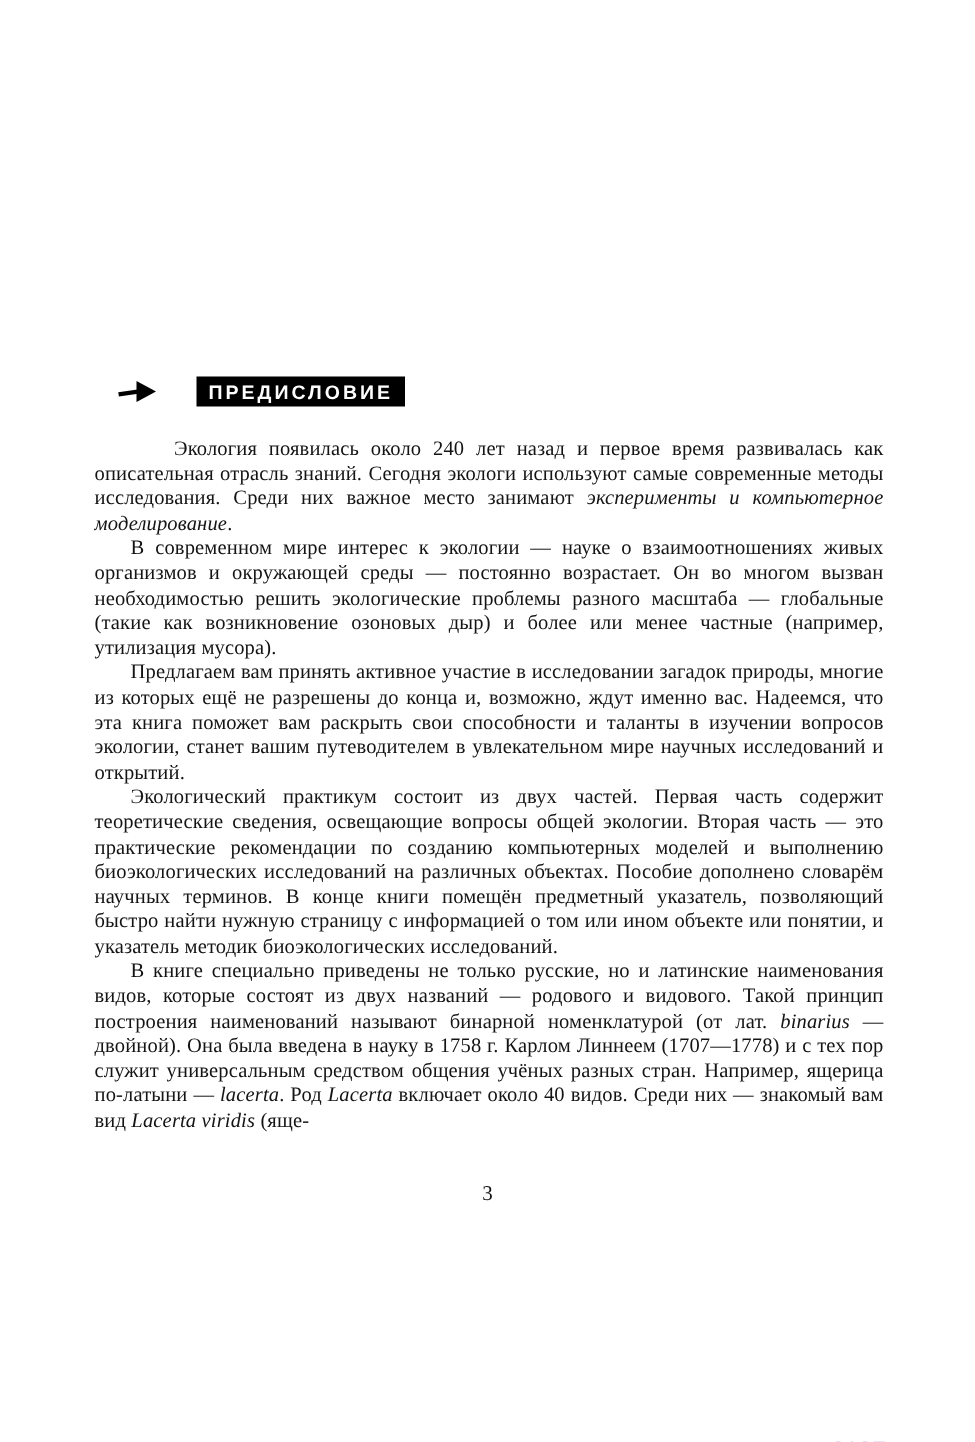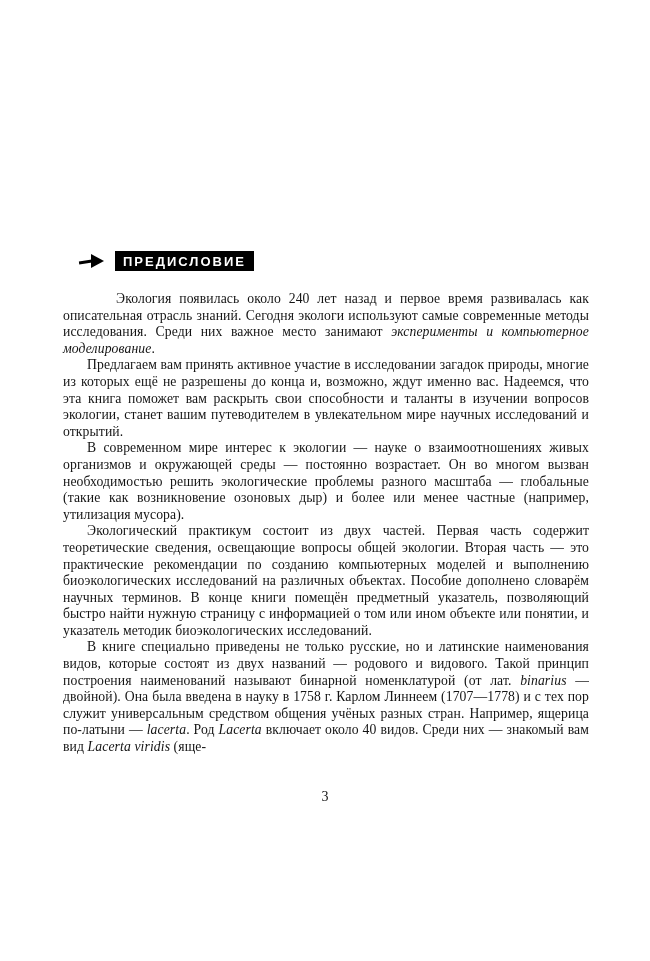--- a/index.html
+++ b/index.html
@@ -17,21 +17,21 @@
     overflow: hidden;
   }
 
   
   .preface-header {
     position: absolute;
     top: 251px;
     left: 79px;
     display: flex;
     align-items: center;
-    gap: 11px;
+    gap: 27px;
   }
   .arrow-icon {
     display: flex;
     align-items: center;
   }
   .arrow-shaft {
     width: 13px;
     height: 3px;
     background: #000;
     transform: translateY(0.5px) rotate(-8deg);
@@ -104,22 +104,22 @@
   <div class="preface-header">
     <span class="arrow-icon">
       <span class="arrow-shaft"></span>
       <span class="arrow-head"></span>
     </span>
     <span class="title-box">ПРЕДИСЛОВИЕ</span>
   </div>
 
   <div class="text-block">
       <p class="para first"><span>Экология появилась около 240 лет назад и первое время развивалась как описательная отрасль знаний. Сегодня экологи используют самые современные методы исследования. Среди них важное место занимают </span><em>эксперименты и компьютерное моделирование</em><span>.</span></p>
+      <p class="para"><span>В современном мире интерес к экологии — науке о взаимоотношениях живых организмов и окружающей среды — постоянно возрастает. Он во многом вызван необходимостью решить экологические проблемы разного масштаба — глобальные (такие как возникновение озоновых дыр) и более или менее частные (например, утилизация мусора).</span></p>
       <p class="para"><span>Предлагаем вам принять активное участие в исследовании загадок природы, многие из которых ещё не разрешены до конца и, возможно, ждут именно вас. Надеемся, что эта книга поможет вам раскрыть свои способности и таланты в изучении вопросов экологии, станет вашим путеводителем в увлекательном мире научных исследований и открытий.</span></p>
-      <p class="para"><span>В современном мире интерес к экологии — науке о взаимоотношениях живых организмов и окружающей среды — постоянно возрастает. Он во многом вызван необходимостью решить экологические проблемы разного масштаба — глобальные (такие как возникновение озоновых дыр) и более или менее частные (например, утилизация мусора).</span></p>
       <p class="para"><span>Экологический практикум состоит из двух частей. Первая часть содержит теоретические сведения, освещающие вопросы общей экологии. Вторая часть — это практические рекомендации по созданию компьютерных моделей и выполнению биоэкологических исследований на различных объектах. Пособие дополнено словарём научных терминов. В конце книги помещён предметный указатель, позволяющий быстро найти нужную страницу с информацией о том или ином объекте или понятии, и указатель методик биоэкологических исследований.</span></p>
       <p class="para"><span>В книге специально приведены не только русские, но и латинские наименования видов, которые состоят из двух названий — родового и видового. Такой принцип построения наименований называют бинарной номенклатурой (от лат. </span><em>binarius</em><span> — двойной). Она была введена в науку в 1758 г. Карлом Линнеем (1707—1778) и с тех пор служит универсальным средством общения учёных разных стран. Например, ящерица по-латыни — </span><em>lacerta</em><span>. Род </span><em>Lacerta</em><span> включает около 40 видов. Среди них — знакомый вам вид </span><em>Lacerta viridis</em><span> (яще-</span></p>
     </div>
 
   <div class="page-number">3</div>
 
   <div class="footer-code">912F</div>
 
 </div>
 

